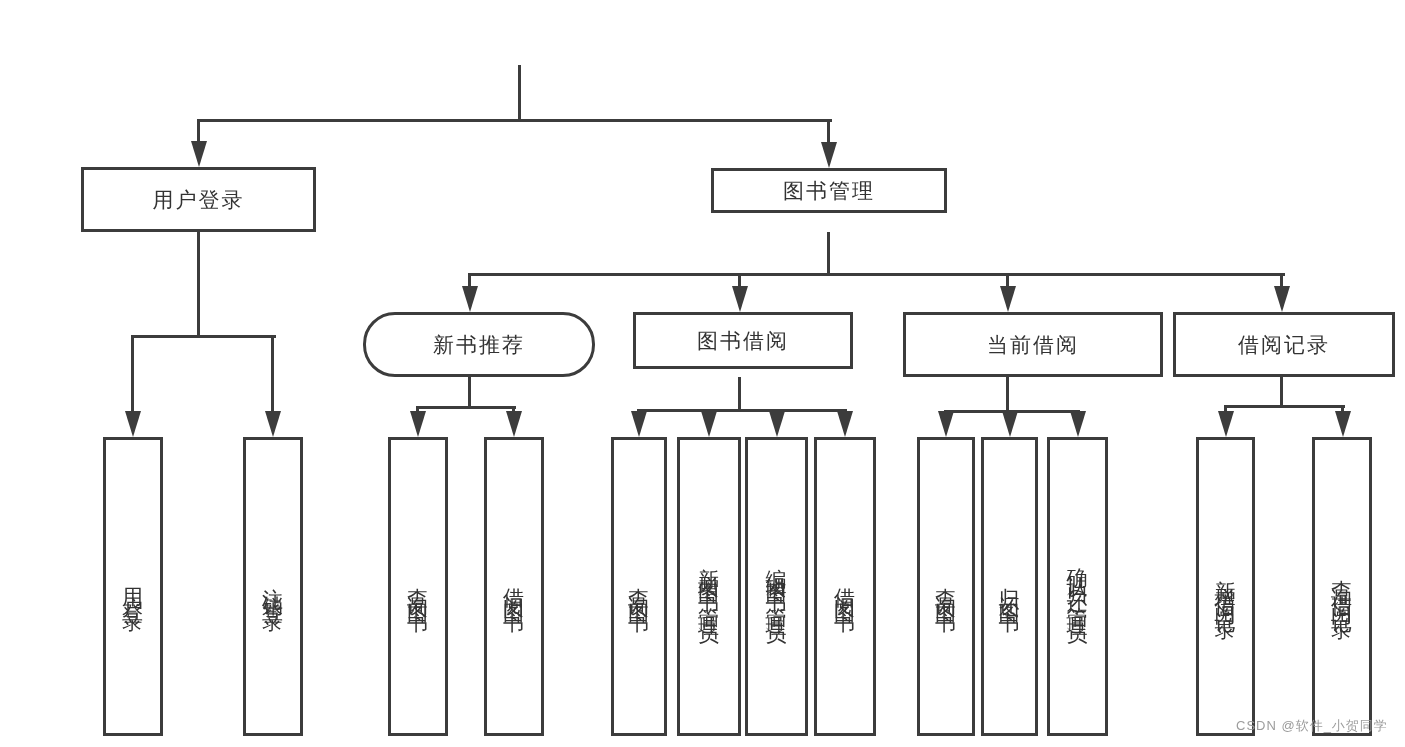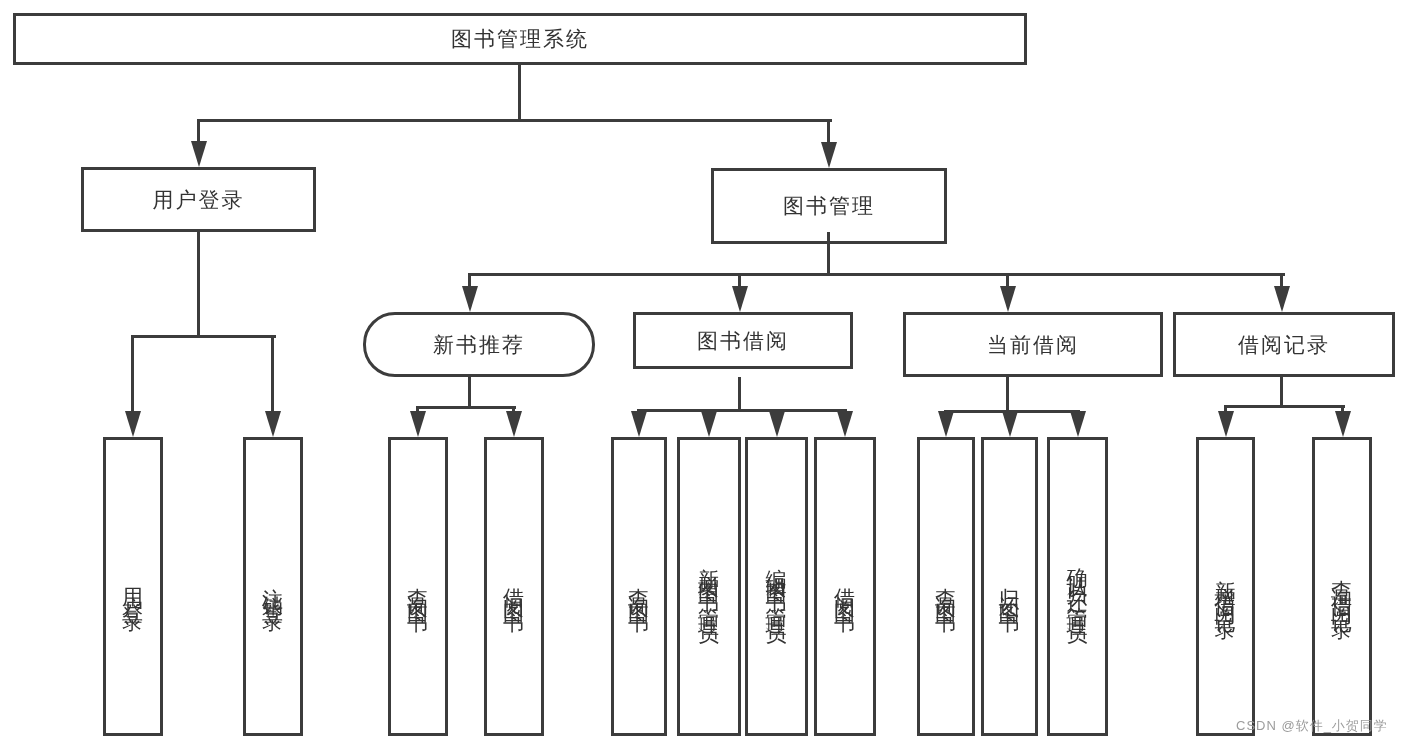--- a/index.html
+++ b/index.html
@@ -34,31 +34,30 @@
   #watermark{
     position:absolute;left:1236px;top:717px;z-index:5;
     font-size:13px;color:var(--watermark);letter-spacing:1px;white-space:nowrap;
   }
 </style>
 </head>
 <body>
 
 <div id="stage">
 
-  <div class="box" style="left:13px;top:13px;width:1014px;height:52px;">图书管理系统</div>
 
   <div class="vline" style="left:518px;top:65px;height:54px;"></div>
   <div class="hline" style="left:197px;top:119px;width:635px;"></div>
   <div class="vline" style="left:197px;top:119px;height:23px;"></div>
   <div class="arrow" style="left:191px;top:141px;"></div>
   <div class="vline" style="left:827px;top:119px;height:23px;"></div>
   <div class="arrow" style="left:821px;top:142px;"></div>
 
   <div class="box" style="left:81px;top:167px;width:235px;height:65px;">用户登录</div>
-  <div class="box" style="left:711px;top:168px;width:236px;height:76px;">图书管理</div>
+  <div class="box" style="left:711px;top:168px;width:236px;height:45px;">图书管理</div>
 
   <div class="vline" style="left:197px;top:232px;height:103px;"></div>
   <div class="hline" style="left:131px;top:335px;width:145px;"></div>
   <div class="vline" style="left:131px;top:335px;height:77px;"></div>
   <div class="arrow" style="left:125px;top:411px;"></div>
   <div class="vline" style="left:271px;top:335px;height:77px;"></div>
   <div class="arrow" style="left:265px;top:411px;"></div>
 
   <div class="vline" style="left:827px;top:232px;height:41px;"></div>
   <div class="hline" style="left:468px;top:273px;width:817px;"></div>

